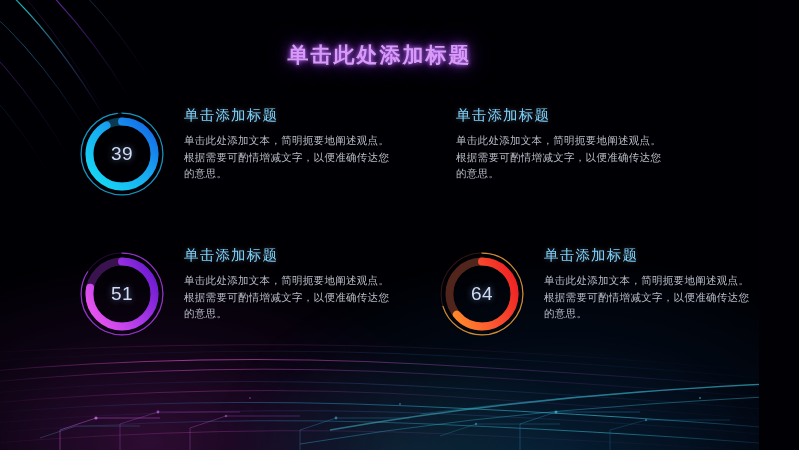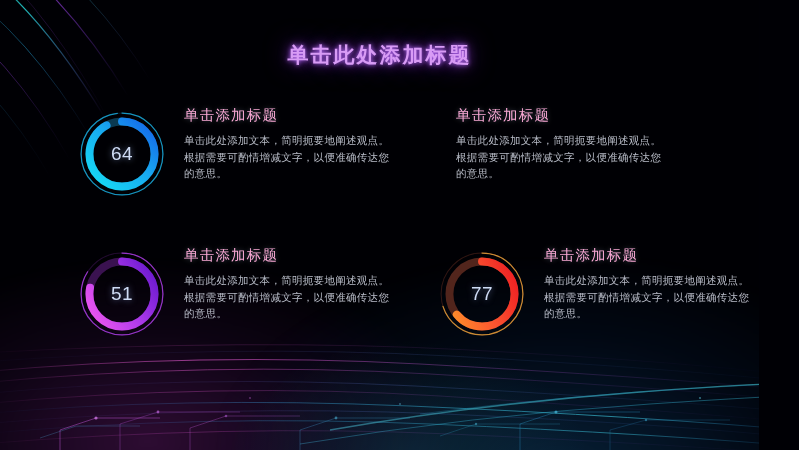--- a/index.html
+++ b/index.html
@@ -77,21 +77,21 @@
     text-shadow:0 0 6px rgba(160,190,255,.55);
   }
 
   .txt {
     padding-left:18px;
     padding-top:8px;
     width:232px;
   }
   .item-title {
     font-size:14.5px;
-    color:#f9a8d4;
+    color:#7dd3fc;
     letter-spacing:1.2px;
     margin-bottom:7px;
     text-shadow:0 0 5px rgba(200,215,255,.35);
   }
   .item-body {
     font-size:10.5px;
     line-height:16.5px;
     color:#b9bdc9;
     letter-spacing:.3px;
   }
@@ -204,21 +204,21 @@
               <stop offset="0%" stop-color="#16e0f5"></stop>
               <stop offset="55%" stop-color="#18a8f0"></stop>
               <stop offset="100%" stop-color="#1460e8"></stop>
             </linearGradient>
           </defs>
           <circle cx="50" cy="50" r="46.5" fill="none" stroke="#0a3a52" stroke-width="1.2" opacity=".55"></circle>
           <circle class="gauge-outer" cx="50" cy="50" r="46.5" fill="none" stroke="#1aa8d8" stroke-width="1.4" stroke-linecap="round" transform="rotate(-90 50 50)" opacity=".85" stroke-dasharray="286.32475444817373 292.16811678385073"></circle>
           <circle cx="50" cy="50" r="37" fill="none" stroke="#0a3a52" stroke-width="9"></circle>
           <circle class="gauge-arc" cx="50" cy="50" r="37" fill="none" stroke="url(#g1)" stroke-width="9" stroke-linecap="round" transform="rotate(-90 50 50)" stroke-dasharray="213.87962785639314 232.4778563656447"></circle>
         </svg>
-        <div class="gauge-value">64</div>
+        <div class="gauge-value">39</div>
       </div>
       <div class="txt">
         <div class="item-title">单击添加标题</div>
         <div class="item-body">单击此处添加文本，简明扼要地阐述观点。根据需要可酌情增减文字，以便准确传达您的意思。</div>
       </div>
     </div>
 
     <div class="cell">
       <div class="txt">
         <div class="item-title">单击添加标题</div>
@@ -257,21 +257,21 @@
               <stop offset="0%" stop-color="#ff8a2a"></stop>
               <stop offset="50%" stop-color="#fb5530"></stop>
               <stop offset="100%" stop-color="#ef2424"></stop>
             </linearGradient>
           </defs>
           <circle cx="50" cy="50" r="46.5" fill="none" stroke="#52251c" stroke-width="1.2" opacity=".6"></circle>
           <circle class="gauge-outer" cx="50" cy="50" r="46.5" fill="none" stroke="#e8a03a" stroke-width="1.4" stroke-linecap="round" transform="rotate(-90 50 50)" opacity=".85" stroke-dasharray="204.5176817486955 292.16811678385073"></circle>
           <circle cx="50" cy="50" r="37" fill="none" stroke="#52251c" stroke-width="9"></circle>
           <circle class="gauge-arc" cx="50" cy="50" r="37" fill="none" stroke="url(#g4)" stroke-width="9" stroke-linecap="round" transform="rotate(-90 50 50)" stroke-dasharray="148.7858280740126 232.4778563656447"></circle>
         </svg>
-        <div class="gauge-value">77</div>
+        <div class="gauge-value">64</div>
       </div>
       <div class="txt">
         <div class="item-title">单击添加标题</div>
         <div class="item-body">单击此处添加文本，简明扼要地阐述观点。根据需要可酌情增减文字，以便准确传达您的意思。</div>
       </div>
     </div>
 
   </div>
 </div>
 

